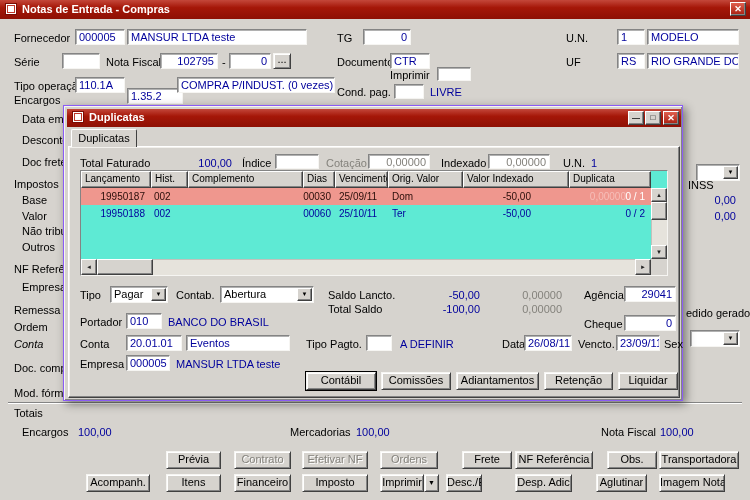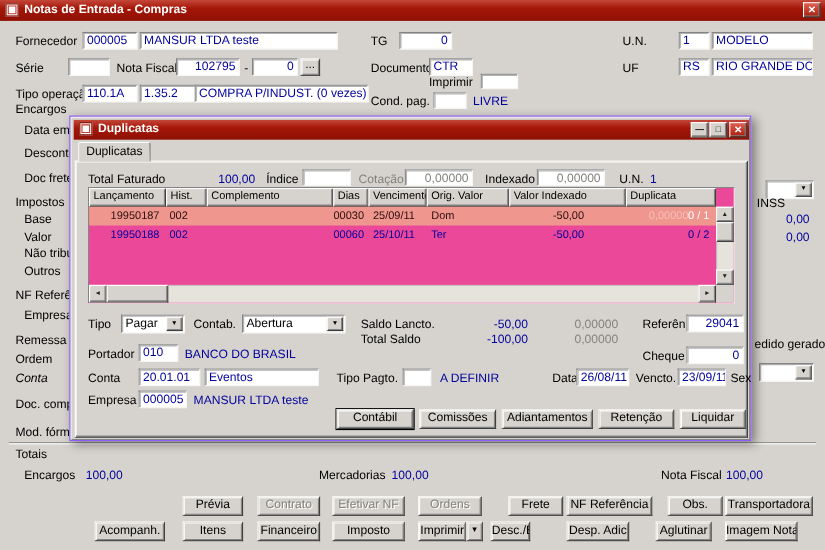--- a/index.html
+++ b/index.html
@@ -22,21 +22,21 @@
   .fld.k{color:#000}
   .fld.gr{color:#84827c}
   .btn{position:absolute;height:18px;background:#d6d3ce;border:1px solid;border-color:#f6f5f2 #404040 #404040 #f6f5f2;box-shadow:inset 1px 1px 0 #fff,inset -1px -1px 0 #848484;font-size:11px;line-height:15px;text-align:center;color:#000;cursor:pointer;white-space:nowrap;overflow:hidden}
   .btn.dis{color:#84827c;text-shadow:1px 1px 0 #fff;cursor:default}
   .btn.focus{box-shadow:inset 1px 1px 0 #fff,inset -1px -1px 0 #848484,0 0 0 1px #000}
   .combo-btn{position:absolute;top:1px;right:1px;width:15px;height:100%;max-height:13px;background:#d6d3ce;border:1px solid;border-color:#fff #404040 #404040 #fff;box-shadow:inset -1px -1px 0 #848484;font-size:6px;line-height:11px;text-align:center;color:#000;cursor:pointer}
   .groove{position:absolute;height:2px;border-top:1px solid #848484;border-bottom:1px solid #fff}
   .modal{position:absolute;left:63px;top:105px;width:620px;height:296px;background:#d6d3ce;border:1px solid #8b5cf6;box-shadow:inset 1px 1px 0 #f6f5f2,inset -1px -1px 0 #848484,3px 3px 9px rgba(0,0,0,.45)}
   .tab{position:absolute;background:#d6d3ce;border:1px solid;border-color:#fff #404040 #404040 #fff;border-bottom:none;border-radius:2px 2px 0 0;font-size:11px;text-align:center;line-height:16px;z-index:2}
   .panel{position:absolute;border:1px solid;border-color:#fff #404040 #404040 #fff;box-shadow:inset -1px -1px 0 #848484,inset 1px 1px 0 #f2f0ec}
-  .grid{position:absolute;background:#ec4899;border:1px solid;border-color:#848484 #f6f5f2 #f6f5f2 #848484}
+  .grid{position:absolute;background:#5eead4;border:1px solid;border-color:#848484 #f6f5f2 #f6f5f2 #848484}
   .gh{position:absolute;top:0;height:17px;background:#d6d3ce;border:1px solid;border-color:#fff #404040 #404040 #fff;box-shadow:inset -1px -1px 0 #848484;font-size:10px;line-height:14px;padding:0 3px;color:#000;overflow:hidden;white-space:nowrap}
   .grow{position:absolute;left:0;width:570px;height:17px;font-size:10px;color:#00009c}
   .grow.sel{background:#ef978e;color:#2a0e0a}
   .gc{position:absolute;top:2px;white-space:nowrap;overflow:hidden;line-height:13px}
   .faint{color:#f6beb8}
   .wht{color:#fff}
   .sb{position:absolute;background:#e6e3dc;box-shadow:inset 1px 1px 0 rgba(0,0,0,.15)}
   .sb-btn{position:absolute;background:#d6d3ce;border:1px solid;border-color:#fff #404040 #404040 #fff;box-shadow:inset -1px -1px 0 #848484;font-size:6px;text-align:center;color:#222;line-height:12px;cursor:pointer}
   .sb-thumb{position:absolute;background:#d6d3ce;border:1px solid;border-color:#fff #404040 #404040 #fff;box-shadow:inset -1px -1px 0 #848484;cursor:pointer}
   .corner{position:absolute;background:#d6d3ce}
@@ -72,21 +72,21 @@
   <div class="fld" style="left:390px;top:53px;width:40px">CTR</div>
   <div class="lbl" style="left:566px;top:56px">UF</div>
   <div class="fld" style="left:617px;top:53px;width:28px">RS</div>
   <div class="fld sm" style="left:647px;top:53px;width:92px;line-height:13px">RIO GRANDE DO SUL</div>
 
   <div class="lbl" style="left:390px;top:69px">Imprimir</div>
   <div class="fld" style="left:437px;top:67px;width:34px;height:14px"></div>
 
   <div class="lbl" style="left:14px;top:80px">Tipo operação</div>
   <div class="fld" style="left:75px;top:77px;width:50px">110.1A</div>
-  <div class="fld" style="left:127px;top:77px;width:72px">1.35.2</div>
+  <div class="fld" style="left:127px;top:88px;width:56px">1.35.2</div>
   <div class="fld sm" style="left:177px;top:77px;width:158px;line-height:13px">COMPRA P/INDUST. (0 vezes)</div>
   <div class="lbl" style="left:337px;top:86px">Cond. pag.</div>
   <div class="fld" style="left:394px;top:84px;width:30px;height:15px"></div>
   <div class="lbl navy" style="left:430px;top:86px">LIVRE</div>
 
   <div class="lbl b" style="left:14px;top:94px">Encargos</div>
   <div class="lbl" style="left:22px;top:113px">Data emissã</div>
   <div class="lbl" style="left:22px;top:134px">Desconto</div>
   <div class="lbl" style="left:22px;top:156px">Doc frete</div>
   <div class="lbl b" style="left:14px;top:178px">Impostos</div>
@@ -218,21 +218,21 @@
       <span class="combo-btn">▼</span>
     </div>
     <div class="lbl" style="left:112px;top:183px">Contab.</div>
     <div class="fld k" style="left:156px;top:180px;width:94px;height:17px;padding-right:17px">
       <span>Abertura</span>
       <span class="combo-btn">▼</span>
     </div>
     <div class="lbl" style="left:264px;top:183px">Saldo Lancto.</div>
     <div class="lbl navy right" style="left:352px;top:183px;width:64px">-50,00</div>
     <div class="lbl gray right" style="left:424px;top:183px;width:74px">0,00000</div>
-    <div class="lbl" style="left:520px;top:183px">Referên</div>
+    <div class="lbl" style="left:520px;top:183px">Agência</div>
     <div class="fld right" style="left:560px;top:180px;width:52px">29041</div>
 
     <div class="lbl" style="left:264px;top:197px">Total Saldo</div>
     <div class="lbl navy right" style="left:352px;top:197px;width:64px">-100,00</div>
     <div class="lbl gray right" style="left:424px;top:197px;width:74px">0,00000</div>
 
     <div class="lbl" style="left:16px;top:210px">Portador</div>
     <div class="fld" style="left:62px;top:207px;width:36px">010</div>
     <div class="lbl navy" style="left:104px;top:210px">BANCO DO BRASIL</div>
     <div class="lbl" style="left:520px;top:212px">Cheque</div>

